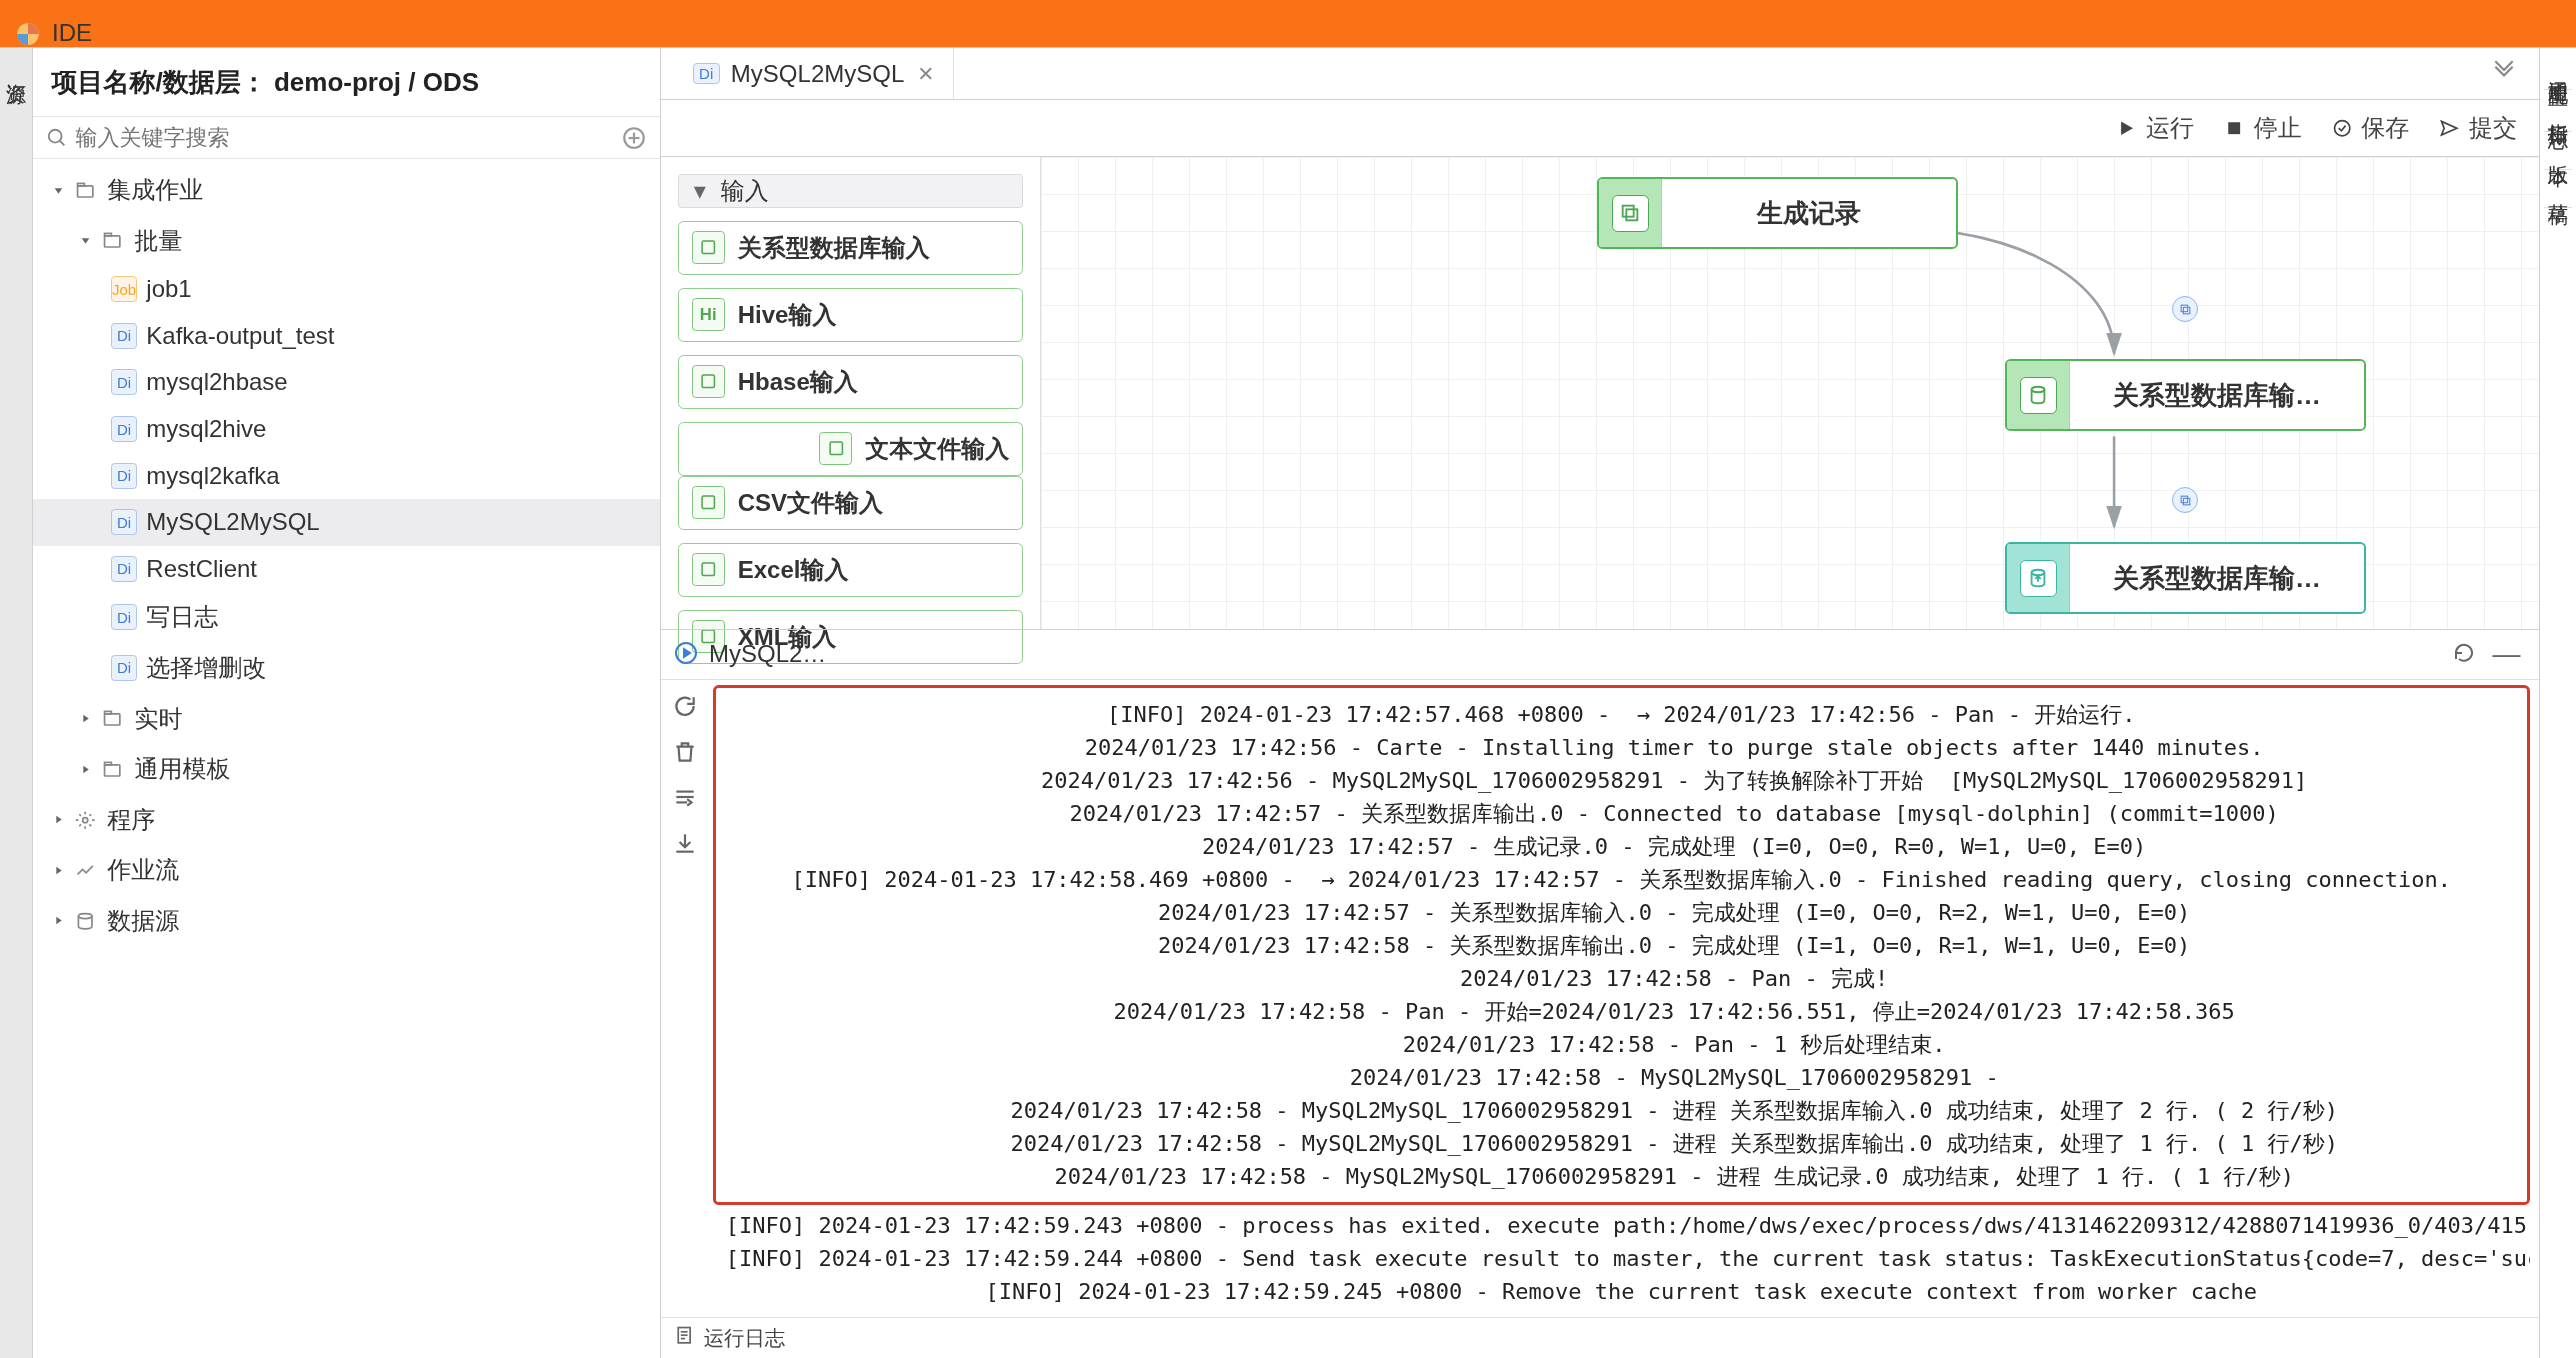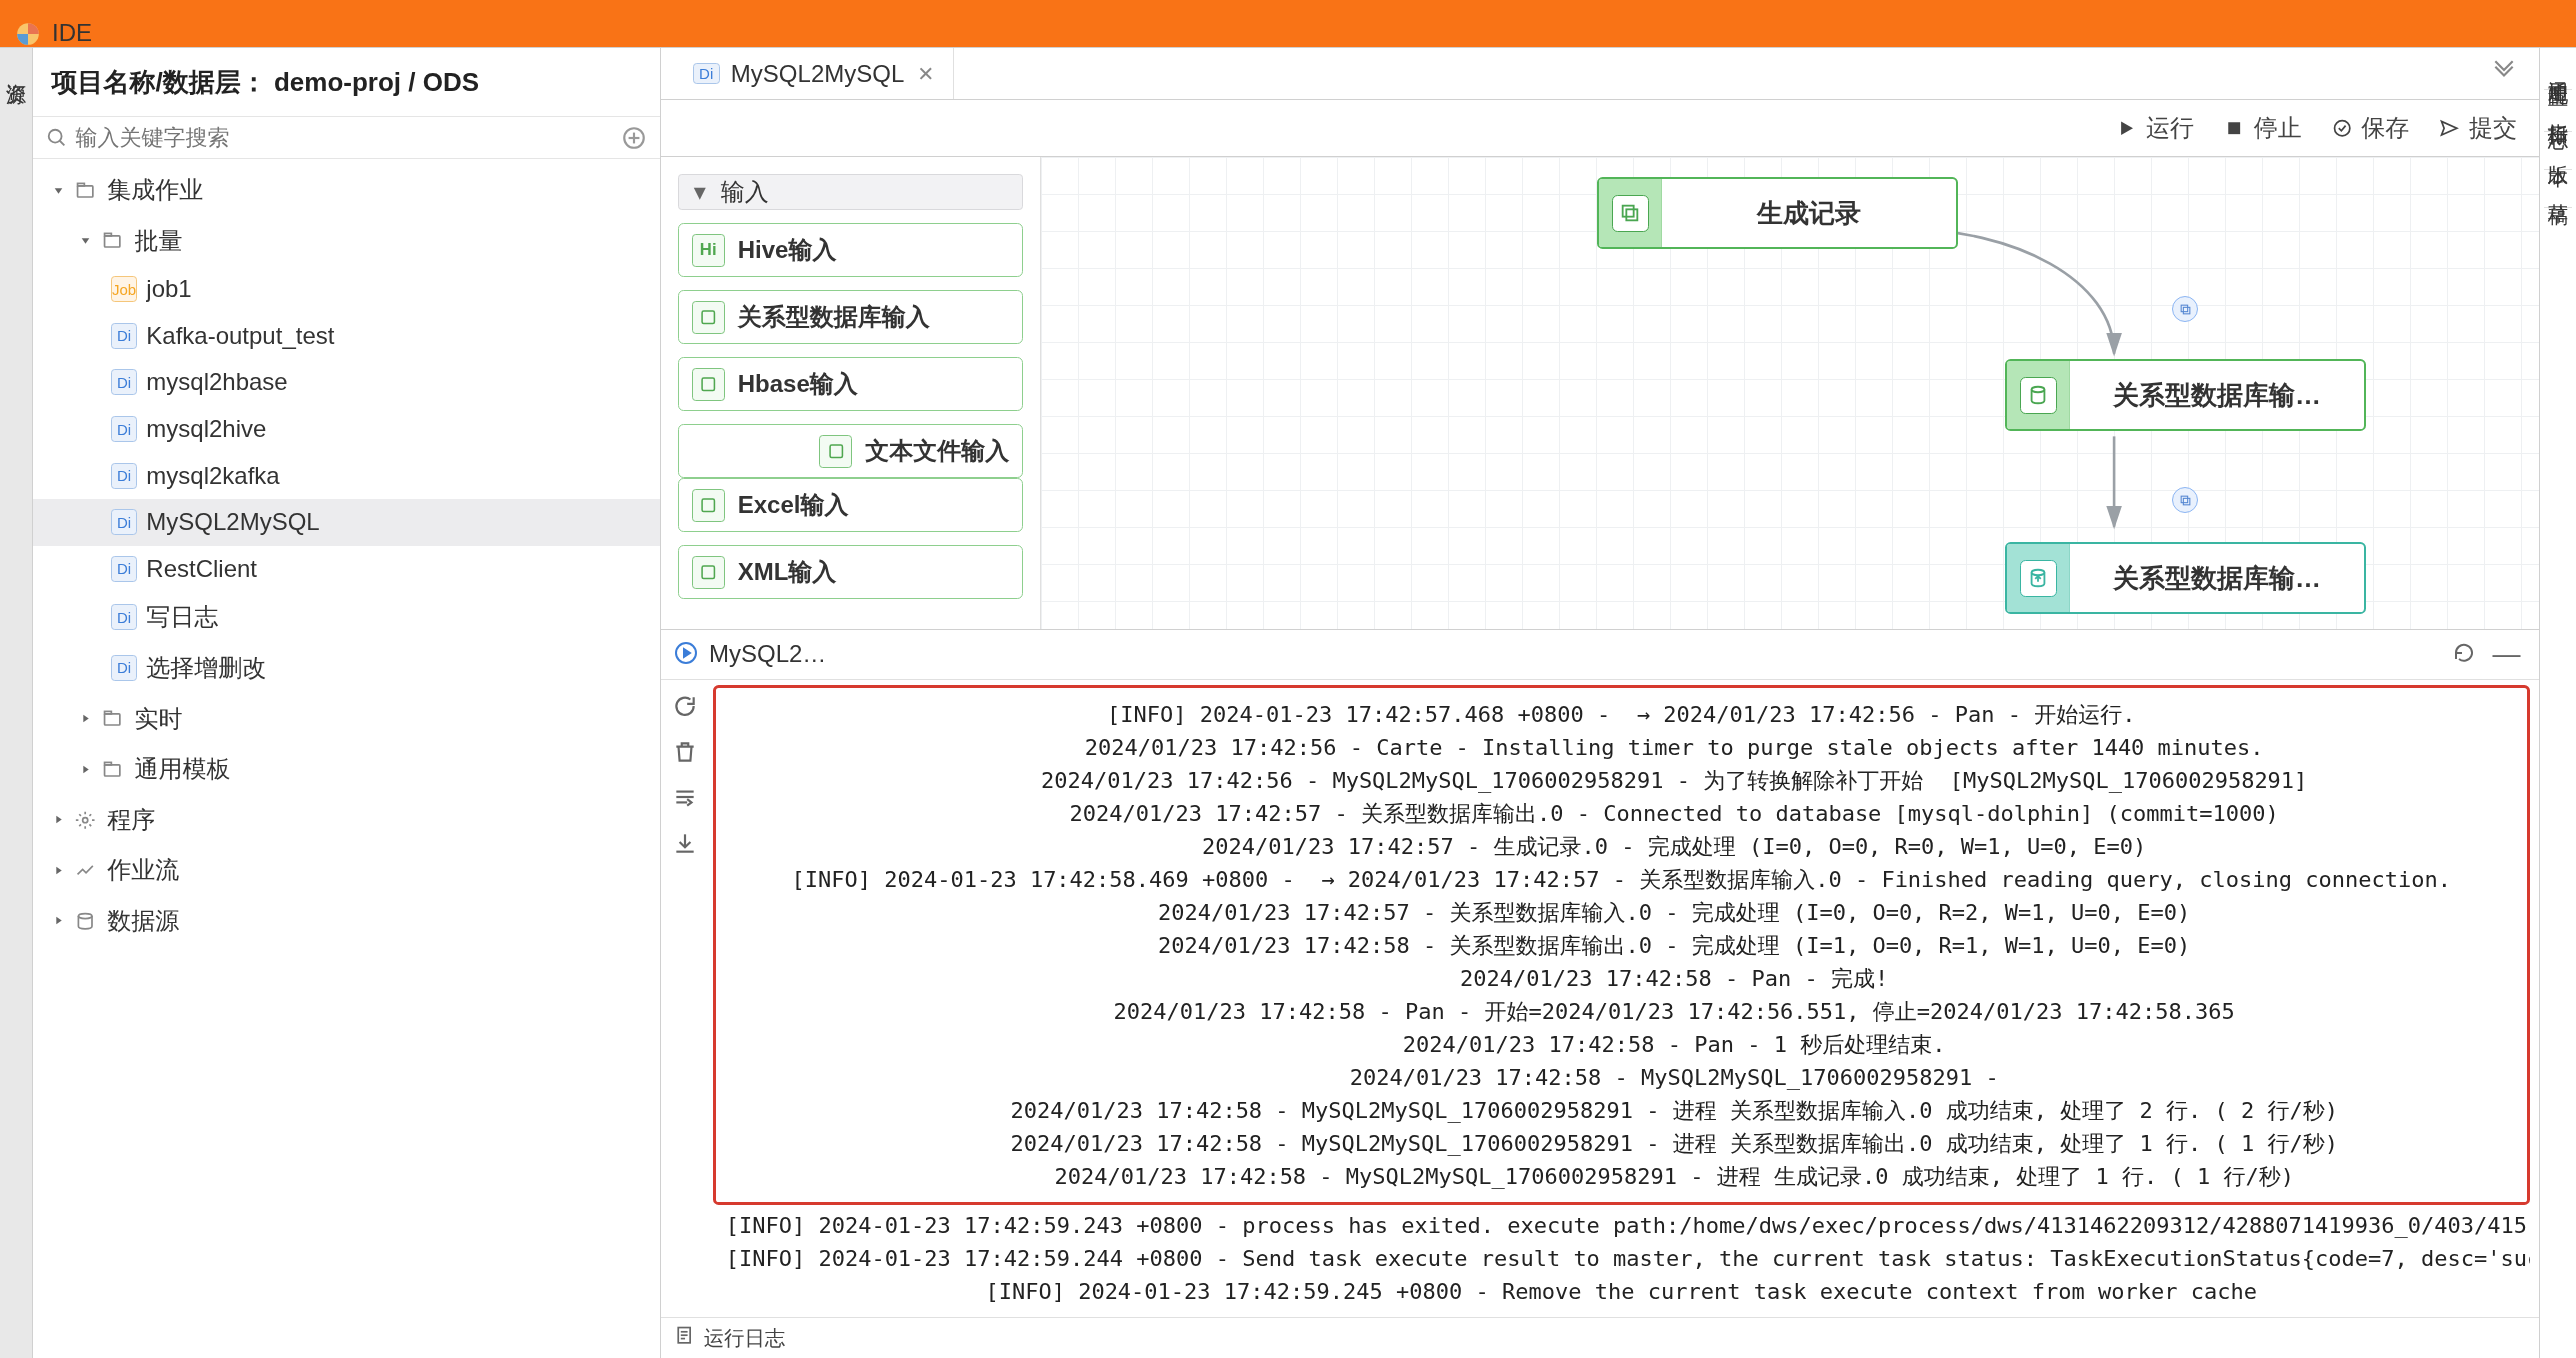--- a/index.html
+++ b/index.html
@@ -301,46 +301,54 @@
       </div>
 
       <div class="workspace">
         <div class="palette">
           <div class="palette-header">
             <span class="palette-header-caret">▾</span>
             <span>输入</span>
           </div>
           <div id="palette-items">
               <div class="palette-item" style="margin-bottom: 13px;">
+                <span class="palette-item-icon">
+                  <svg width="18.5" height="18.5" viewBox="0 0 24 24" fill="none" stroke="#4fa74f" stroke-width="2">
+                    <rect x="4" y="4" width="16" height="16" rx="2"></rect>
+                  </svg>
+                </span>
+                <span>关系型数据库输入</span>
+              </div>
+              <div class="palette-item" style="margin-bottom: 13px;">
                 <span class="palette-item-icon">Hi</span>
                 <span>Hive输入</span>
               </div>
               <div class="palette-item" style="margin-bottom: 13px;">
                 <span class="palette-item-icon">
                   <svg width="18.5" height="18.5" viewBox="0 0 24 24" fill="none" stroke="#4fa74f" stroke-width="2">
                     <rect x="4" y="4" width="16" height="16" rx="2"></rect>
                   </svg>
                 </span>
-                <span>关系型数据库输入</span>
+                <span>Hbase输入</span>
+              </div>
+              <div class="palette-item" style=" justify-content: flex-end;">
+                <span class="palette-item-icon">
+                  <svg width="18.5" height="18.5" viewBox="0 0 24 24" fill="none" stroke="#4fa74f" stroke-width="2">
+                    <rect x="4" y="4" width="16" height="16" rx="2"></rect>
+                  </svg>
+                </span>
+                <span>文本文件输入</span>
               </div>
               <div class="palette-item" style="margin-bottom: 13px;">
                 <span class="palette-item-icon">
                   <svg width="18.5" height="18.5" viewBox="0 0 24 24" fill="none" stroke="#4fa74f" stroke-width="2">
                     <rect x="4" y="4" width="16" height="16" rx="2"></rect>
                   </svg>
                 </span>
-                <span>Hbase输入</span>
-              </div>
-              <div class="palette-item" style=" justify-content: flex-end;">
-                <span class="palette-item-icon">
-                  <svg width="18.5" height="18.5" viewBox="0 0 24 24" fill="none" stroke="#4fa74f" stroke-width="2">
-                    <rect x="4" y="4" width="16" height="16" rx="2"></rect>
-                  </svg>
-                </span>
-                <span>文本文件输入</span>
+                <span>CSV文件输入</span>
               </div>
               <div class="palette-item" style="margin-bottom: 13px;">
                 <span class="palette-item-icon">
                   <svg width="18.5" height="18.5" viewBox="0 0 24 24" fill="none" stroke="#4fa74f" stroke-width="2">
                     <rect x="4" y="4" width="16" height="16" rx="2"></rect>
                   </svg>
                 </span>
                 <span>Excel输入</span>
               </div>
               <div class="palette-item" style="margin-bottom: 13px;">

